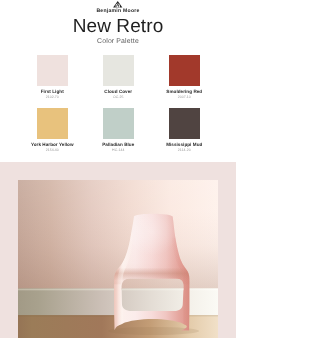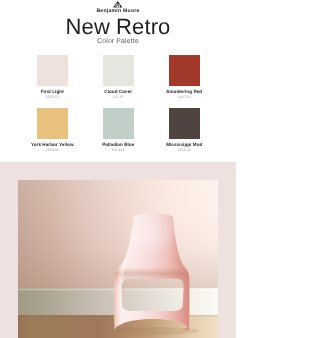--- a/index.html
+++ b/index.html
@@ -7,21 +7,21 @@
        -webkit-font-smoothing:antialiased;text-rendering:geometricPrecision;}
   .page{position:relative;width:236px;height:338px;background:#ffffff;}
 
   
   .logo-wrap{position:absolute;left:0;right:0;top:1px;text-align:center;line-height:0;}
   .logo-mark{display:inline-block;vertical-align:top;}
   .logo-text{font-size:5.1px;font-weight:700;letter-spacing:.25px;color:#1b1b1b;
              line-height:5px;margin-top:1.4px;}
 
   
-  .title{position:absolute;left:0;right:0;top:19px;text-align:center;font-size:22px;
+  .title{position:absolute;left:0;right:0;top:19px;text-align:center;font-size:19px;
          font-weight:400;color:#1f1f1f;letter-spacing:.1px;line-height:16px;}
   .subtitle{position:absolute;left:0;right:0;top:38px;text-align:center;font-size:6.9px;
             font-weight:400;color:#5b5b5b;letter-spacing:.15px;line-height:8px;}
 
   
   .grid{position:absolute;left:0;top:0;width:236px;height:160px;}
   .row{position:absolute;left:36.5px;width:163.5px;display:flex;justify-content:space-between;}
   .row-1{top:54.5px;}
   .row-2{top:107.5px;}
   .cell{width:31.5px;position:relative;}

